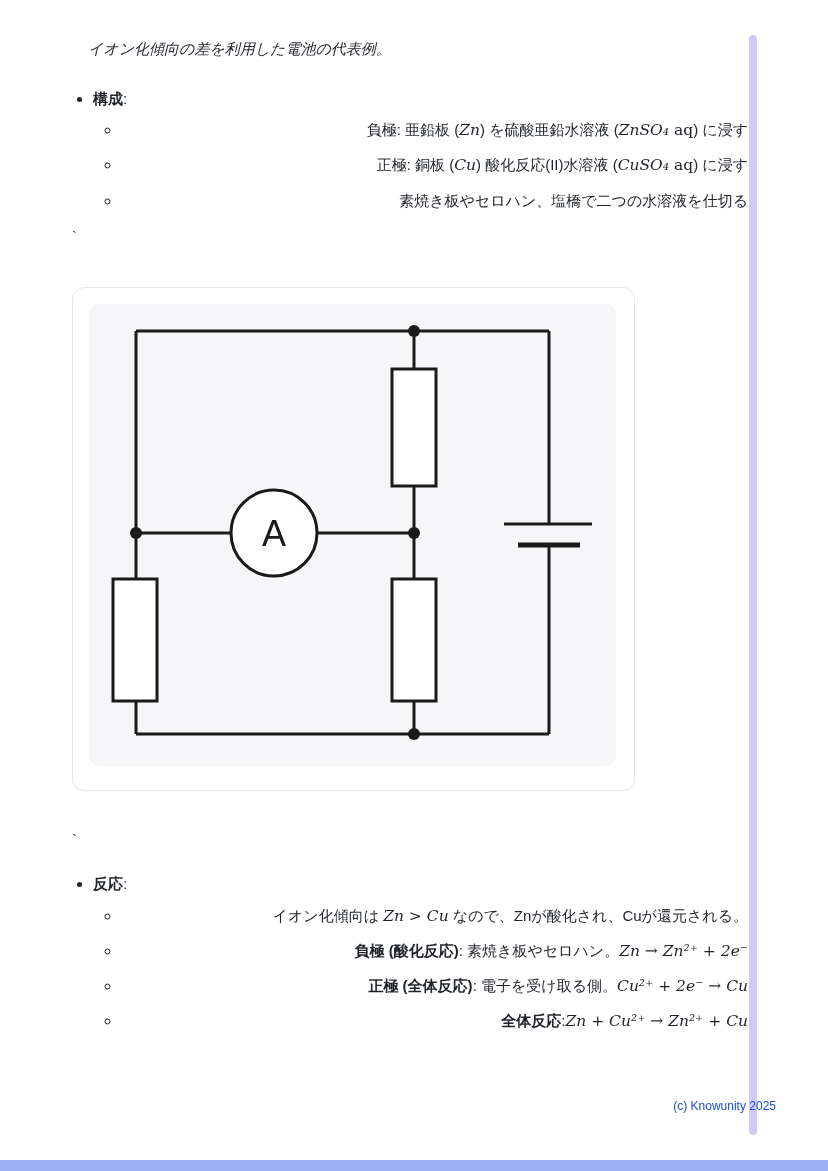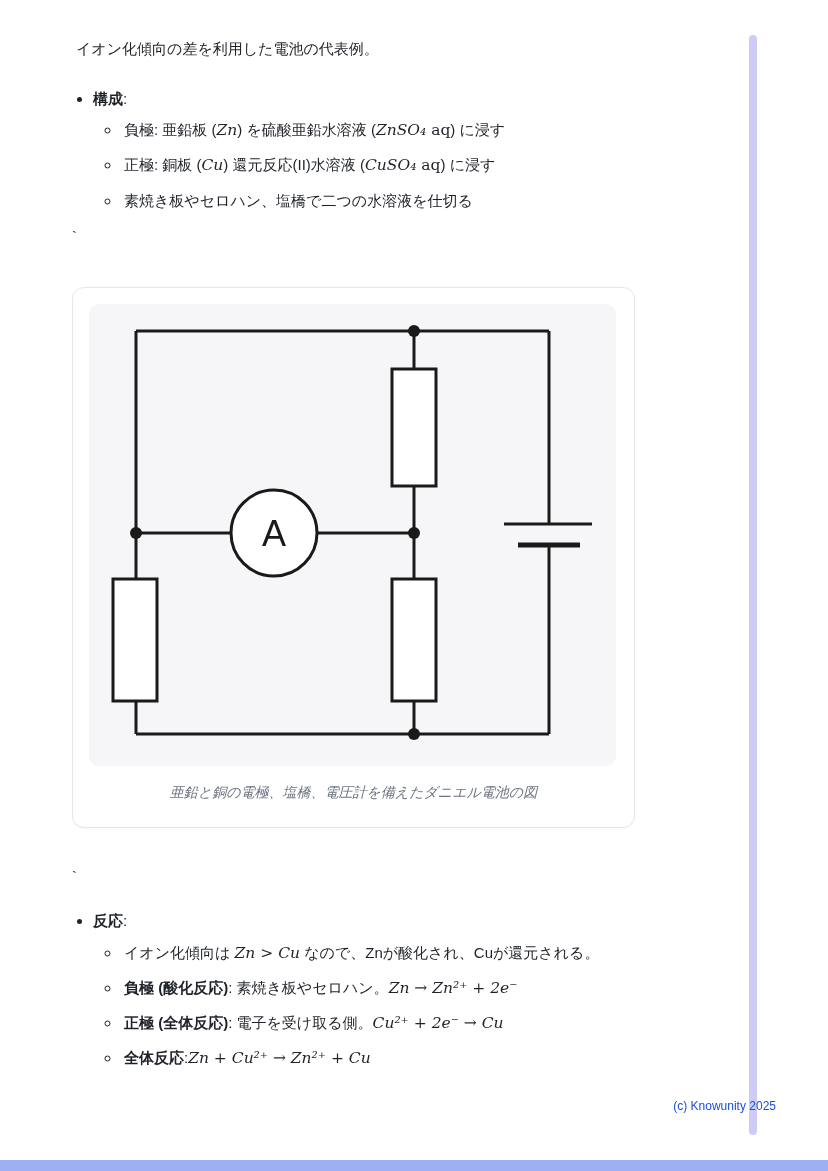--- a/index.html
+++ b/index.html
@@ -17,26 +17,26 @@
     width:828px;height:1171px;
     background:#ffffff;
     position:relative;
     overflow:hidden;
     font-family:"Liberation Sans","DejaVu Sans",sans-serif;
     color:var(--text);
     font-size:15px;
     line-height:1.5;
   }
   .content{padding:38px 80px 0 72px;}
-  .intro{margin:0 4px 27px;}
+  .intro{margin:0 16px 27px;font-style:italic;}
   ul.l1{list-style:disc;margin:0 0 14px;padding-left:21px;}
   ul.l1>li{margin:0;}
   .hd{font-weight:700;text-align:right;}
   ul.l2{list-style:circle;margin:9px 0 0;padding-left:28px;}
-  ul.l2 li{margin-bottom:12px;padding-left:3px;}
+  ul.l2 li{margin-bottom:12px;padding-left:3px;text-align:right;}
   ul.l2 li:last-child{margin-bottom:0;}
   .math{font-family:"DejaVu Serif","Liberation Serif",serif;font-style:italic;font-size:15.5px;}
   .mathrm{font-family:"DejaVu Serif","Liberation Serif",serif;font-style:normal;font-size:15.5px;}
   .b{font-weight:700;}
   .tick{margin:0 0 38px;}
   .tick2{margin:38px 0 22px;}
   .figure-card{
     width:563px;
     border:1px solid var(--card-border);
     border-radius:12px;
@@ -91,21 +91,21 @@
 
 <div class="content">
 
   <p class="intro">イオン化傾向の差を利用した電池の代表例。</p>
 
   <ul class="l1">
     <li>
       <span class="hd">構成</span><span>:</span>
       <ul class="l2">
         <li><span>負極: 亜鉛板 (</span><span class="math">Zn</span><span>) を硫酸亜鉛水溶液 (</span><span class="math">ZnSO₄</span><span class="mathrm"> aq</span><span>) に浸す</span></li>
-        <li><span>正極: 銅板 (</span><span class="math">Cu</span><span>) 還元反応(II)水溶液 (</span><span class="math">CuSO₄</span><span class="mathrm"> aq</span><span>) に浸す</span></li>
+        <li><span>正極: 銅板 (</span><span class="math">Cu</span><span>) 酸化反応(II)水溶液 (</span><span class="math">CuSO₄</span><span class="mathrm"> aq</span><span>) に浸す</span></li>
         <li><span>素焼き板やセロハン、塩橋で二つの水溶液を仕切る</span></li>
       </ul>
     </li>
   </ul>
 
   <p class="tick">`</p>
 
   <div class="figure-card">
     <div class="figure-inner">
       <svg viewBox="0 0 527 462" width="527" height="462">
@@ -130,21 +130,20 @@
 
         <circle class="meter" cx="185" cy="229" r="43"></circle>
         <text class="meter-label" x="185" y="229" text-anchor="middle" dominant-baseline="central">A</text>
 
         <circle class="node" cx="325" cy="27" r="6"></circle>
         <circle class="node" cx="47" cy="229" r="6"></circle>
         <circle class="node" cx="325" cy="229" r="6"></circle>
         <circle class="node" cx="325" cy="430" r="6"></circle>
       </svg>
     </div>
-    <div class="figure-caption">亜鉛と銅の電極、塩橋、電圧計を備えたダニエル電池の図</div>
   </div>
 
   <p class="tick tick2">`</p>
 
   <ul class="l1">
     <li>
       <span class="hd">反応</span><span>:</span>
       <ul class="l2">
         <li><span>イオン化傾向は </span><span class="math">Zn &gt; Cu</span><span> なので、Znが酸化され、Cuが還元される。</span></li>
         <li><span class="b">負極 (酸化反応)</span><span>: 素焼き板やセロハン。</span><span class="math">Zn → Zn²⁺ + 2e⁻</span></li>

